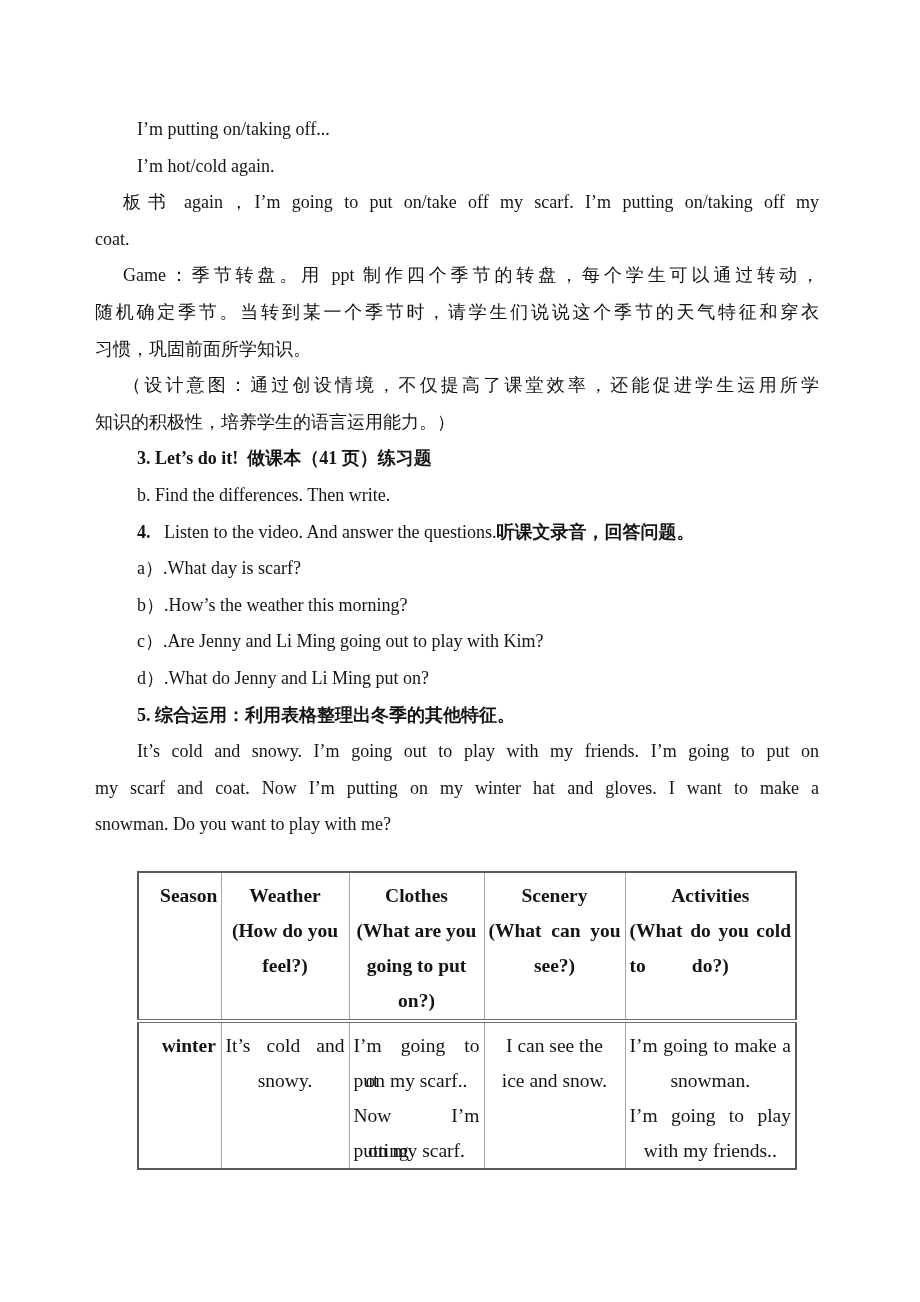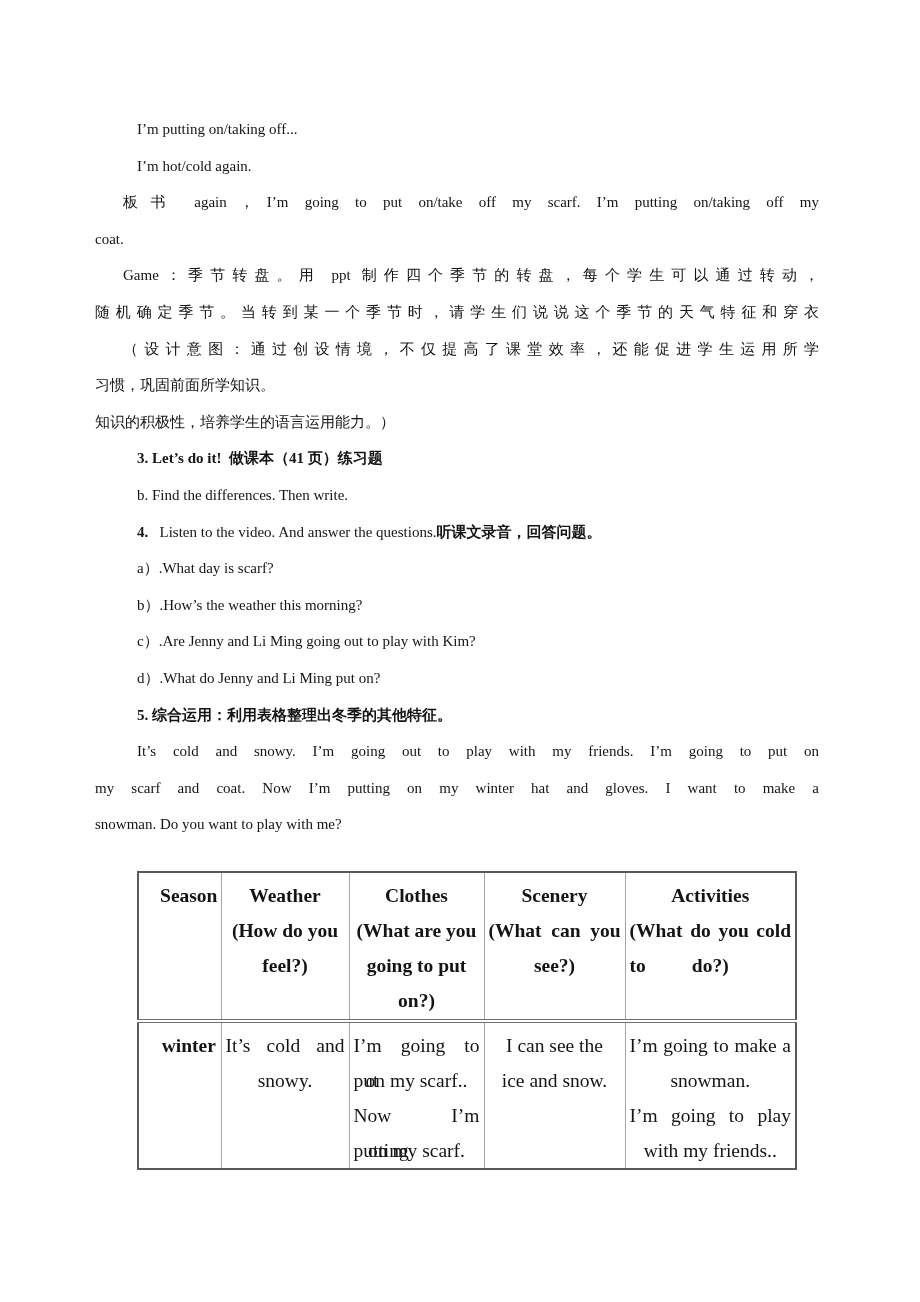--- a/index.html
+++ b/index.html
@@ -6,21 +6,21 @@
   body{
     width:920px;height:1302px;position:relative;overflow:hidden;
     background:#ffffff;color:#141414;
     font-family:"Liberation Serif","DejaVu Serif",serif;
   }
   
   .doc{
     position:absolute;top:111px;left:95px;width:724px;
   }
   .line{
-    font-size:15px;line-height:36.6px;height:36.6px;
+    font-size:18px;line-height:36.6px;height:36.6px;
     white-space:pre-wrap;overflow:visible;
   }
   .line span{white-space:pre-wrap;}
   .a-left{text-align:left;}
   .a-justify{text-align:justify;text-align-last:justify;}
   .a-center{text-align:center;}
   .ind-none{padding-left:0;}
   .ind-cjk{padding-left:28px;}
   .ind-first{padding-left:42px;}
   .b{font-weight:bold;margin-top:12px;}
@@ -50,22 +50,22 @@
 </head>
 <body>
 
 <div class="doc">
     <div class="line a-left ind-first"><span>I’m putting on/taking off...</span></div>
     <div class="line a-left ind-first"><span>I’m hot/cold again.</span></div>
     <div class="line a-justify ind-cjk"><span>板书 again，I’m going to put on/take off my scarf. I’m putting on/taking off my</span></div>
     <div class="line a-left ind-none"><span>coat.</span></div>
     <div class="line a-justify ind-cjk"><span>Game：季节转盘。用 ppt 制作四个季节的转盘，每个学生可以通过转动，</span></div>
     <div class="line a-justify ind-none"><span>随机确定季节。当转到某一个季节时，请学生们说说这个季节的天气特征和穿衣</span></div>
+    <div class="line a-left ind-none"><span>习惯，巩固前面所学知识。</span></div>
     <div class="line a-justify ind-cjk"><span>（设计意图：通过创设情境，不仅提高了课堂效率，还能促进学生运用所学</span></div>
-    <div class="line a-left ind-none"><span>习惯，巩固前面所学知识。</span></div>
     <div class="line a-left ind-none"><span>知识的积极性，培养学生的语言运用能力。）</span></div>
     <div class="line a-left ind-first"><span class="b">3. Let’s do it!  做课本（41 页）练习题</span></div>
     <div class="line a-left ind-first"><span>b. Find the differences. Then write.</span></div>
     <div class="line a-left ind-first"><span class="b">4.</span><span>   Listen to the video. And answer the questions.</span><span class="b">听课文录音，回答问题。</span></div>
     <div class="line a-left ind-first"><span>a）.What day is scarf?</span></div>
     <div class="line a-left ind-first"><span>b）.How’s the weather this morning?</span></div>
     <div class="line a-left ind-first"><span>c）.Are Jenny and Li Ming going out to play with Kim?</span></div>
     <div class="line a-left ind-first"><span>d）.What do Jenny and Li Ming put on?</span></div>
     <div class="line a-left ind-first"><span class="b">5. 综合运用：利用表格整理出冬季的其他特征。</span></div>
     <div class="line a-justify ind-first"><span>It’s cold and snowy. I’m going out to play with my friends. I’m going to put on</span></div>

